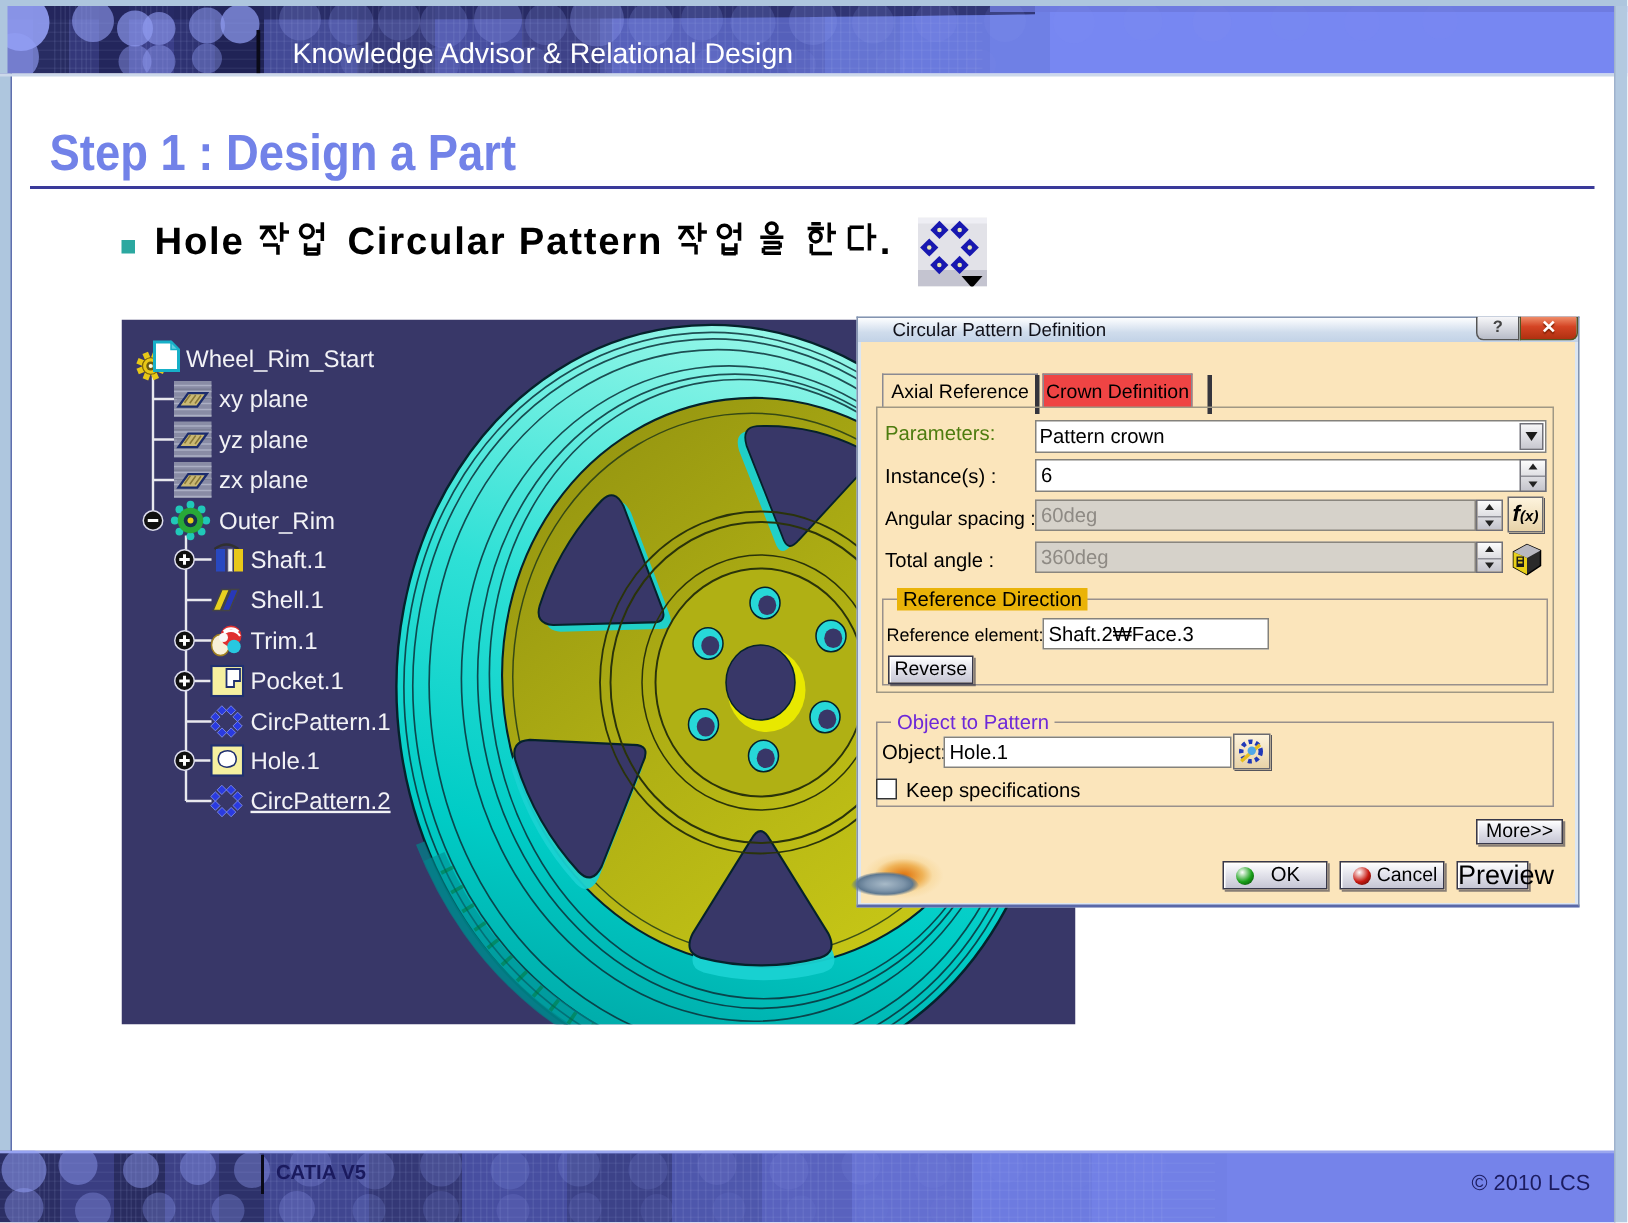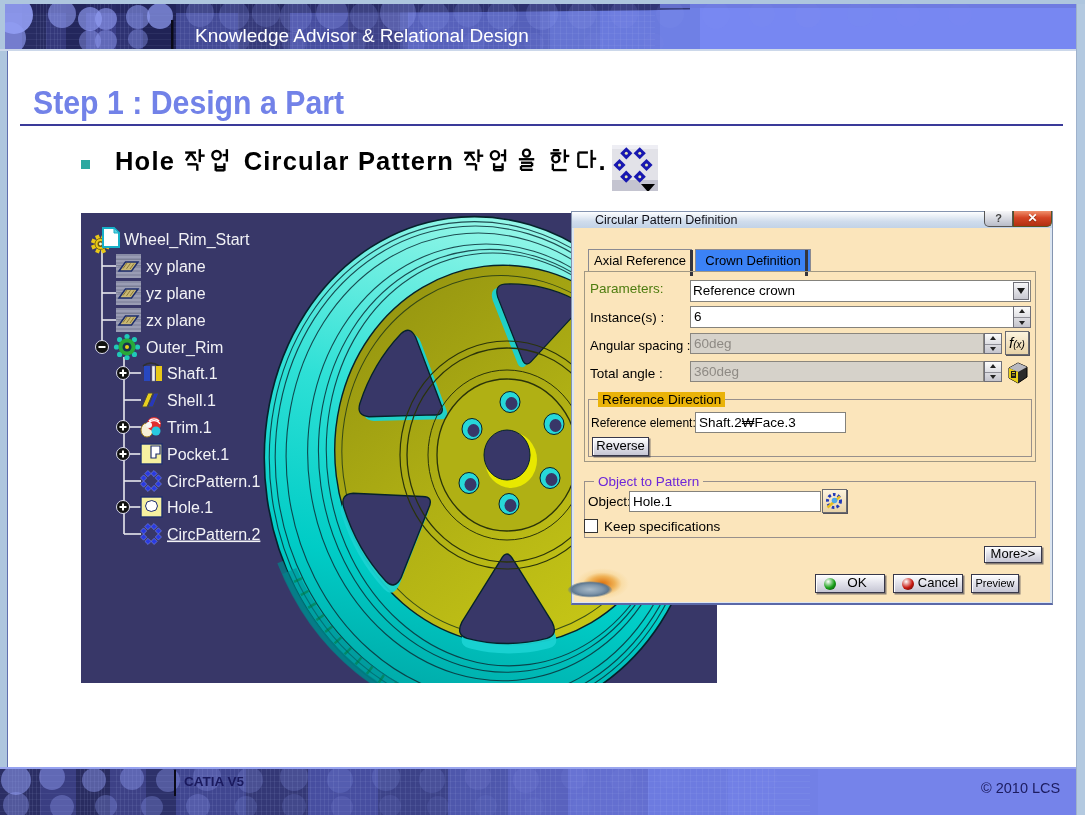--- a/index.html
+++ b/index.html
@@ -8,21 +8,21 @@
   #stage{position:relative;width:1085px;height:815px;border-radius:12px;}
   
   #bTop{left:0;top:0;width:1085px;height:4px;background:#aec6de;}
   #bLeft{left:0;top:4px;width:8px;height:764px;background:#aec6de;border-right:1px solid #5f6fae;box-sizing:border-box;}
   #bRight{left:1076px;top:4px;width:9px;height:811px;background:#b3c9e0;border-left:1px solid #9fb2cc;box-sizing:border-box;}
   
   #head{left:33px;top:83px;color:#7282e8;font-weight:bold;font-size:34px;transform:scaleX(0.89);transform-origin:0 0;white-space:nowrap;}
   #rule{left:20px;top:124px;width:1043px;height:2px;background:#3a3a99;}
   
   #bsq{left:81px;top:160px;width:9px;height:9px;background:#2ba8a0;}
-  #btext{left:103px;top:147px;font-size:25.5px;font-weight:bold;color:#000;white-space:nowrap;letter-spacing:1.2px;margin-left:12px;}
+  #btext{left:103px;top:147px;font-size:25.5px;font-weight:bold;color:#000;white-space:nowrap;letter-spacing:1.2px;}
   #bicon{left:612px;top:145px;width:46px;height:46px;}
 </style>
 </head>
 <body>
 <div id="stage">
   <div id="bTop" class="abs"></div>
   <div id="bLeft" class="abs"></div>
 
   <svg id="banner" class="abs" style="left:0;top:4px" width="1085" height="45" viewBox="0 0 1085 45">
     <defs>
@@ -552,47 +552,47 @@
   </svg>
 
   <div id="dialog" class="abs" style="left:571px;top:211px;width:482px;height:394px;">
       <div class="abs" style="left:0;top:0;width:482px;height:394px;background:#dce6f2;border:1px solid #8494b0;border-bottom:2px solid #5a68a8;box-sizing:border-box"></div>
       <div class="abs" style="left:1px;top:1px;width:480px;height:16px;background:linear-gradient(#fdfeff,#cfdcec 60%,#c2d2e6)"></div>
       <div class="abs" style="left:24px;top:2px;font-size:12.5px;color:#101018;white-space:nowrap">Circular Pattern Definition</div>
       <div class="abs" style="left:413px;top:0;width:29px;height:16px;background:linear-gradient(#f8f8fa,#b8bcc8);border:1px solid #555;border-top:none;border-radius:0 0 0 5px;box-sizing:border-box;text-align:center;font-size:11px;font-weight:bold;color:#333;line-height:15px;color:#444">?</div>
       <div class="abs" style="left:442px;top:0;width:39px;height:16px;background:linear-gradient(#f0906c,#d44424 45%,#b03010);border:1px solid #552;border-top:none;border-radius:0 0 5px 0;box-sizing:border-box;text-align:center;font-size:12px;font-weight:bold;color:#fff;line-height:14px;text-shadow:0 1px 1px #802000">✕</div>
       <div class="abs" style="left:3px;top:17px;width:476px;height:374px;background:#fbe5bb"></div>
       <div class="abs" style="left:17px;top:38px;width:104px;height:23px;background:#fbe5bb;border:1px solid #8a8a92;border-bottom:none;box-sizing:border-box;text-align:center;font-size:13px;color:#000;line-height:22px">Axial Reference</div>
-      <div class="abs" style="left:124px;top:38px;width:116px;height:23px;background:#3b82f6;border:1px solid #8a8a92;border-bottom:none;box-sizing:border-box;text-align:center;font-size:13px;color:#000;line-height:22px">Crown Definition</div>
+      <div class="abs" style="left:124px;top:38px;width:100px;height:23px;background:#ef4444;border:1px solid #8a8a92;border-bottom:none;box-sizing:border-box;text-align:center;font-size:13px;color:#000;line-height:22px">Crown Definition</div>
       <div class="abs" style="left:119px;top:39px;width:3px;height:26px;background:#35353d"></div>
       <div class="abs" style="left:234px;top:39px;width:3px;height:26px;background:#35353d"></div>
       <div class="abs" style="left:13px;top:60px;width:452px;height:191px;border:1px solid #a09884;box-sizing:border-box"></div>
       <div class="abs" style="left:19px;top:70px;font-size:13.5px;color:#4d7c0f;white-space:nowrap">Parameters:</div>
       <div class="abs" style="left:19px;top:99px;font-size:13.5px;color:#000;white-space:nowrap">Instance(s) :</div>
       <div class="abs" style="left:19px;top:127px;font-size:13px;color:#000;white-space:nowrap">Angular spacing :</div>
       <div class="abs" style="left:19px;top:155px;font-size:13.5px;color:#000;white-space:nowrap">Total angle :</div>
       <div class="abs" style="left:119px;top:69px;width:341px;height:22px;background:#fff;border:1px solid #84827c;box-sizing:border-box"></div>
-      <div class="abs" style="left:122px;top:72px;font-size:13.5px;color:#000">Reference crown</div>
+      <div class="abs" style="left:122px;top:72px;font-size:13.5px;color:#000">Pattern crown</div>
       <div class="abs" style="left:442px;top:71px;width:16px;height:18px;background:linear-gradient(#f6f6f8,#c8c8d0);border:1px solid #707078;box-sizing:border-box"></div>
       <div class="abs" style="left:446px;top:77px;width:0;height:0;border-left:4px solid transparent;border-right:4px solid transparent;border-top:6px solid #1a1a1a"></div>
       <div class="abs" style="left:119px;top:95px;width:341px;height:22px;background:#fff;border:1px solid #84827c;box-sizing:border-box"></div>
       <div class="abs" style="left:123px;top:98px;font-size:13.5px;color:#000">6</div>
       <div class="abs" style="left:442px;top:95px;width:18px;height:22px;background:linear-gradient(#fcfcfc,#c4c4cc);border:1px solid #707078;box-sizing:border-box">
         <div style="position:absolute;left:0;top:50%;width:100%;height:1px;background:#909098"></div>
         <div style="position:absolute;left:50%;top:2px;margin-left:-3px;width:0;height:0;border-left:3.5px solid transparent;border-right:3.5px solid transparent;border-bottom:4.5px solid #222"></div>
         <div style="position:absolute;left:50%;bottom:2px;margin-left:-3px;width:0;height:0;border-left:3.5px solid transparent;border-right:3.5px solid transparent;border-top:4.5px solid #222"></div>
       </div>
       <div class="abs" style="left:119px;top:122px;width:294px;height:21px;background:#d6d2ca;border:1px solid #8a867e;box-sizing:border-box"></div>
       <div class="abs" style="left:123px;top:125px;font-size:13.5px;color:#8e8a84">60deg</div>
       <div class="abs" style="left:413px;top:122px;width:18px;height:21px;background:linear-gradient(#fcfcfc,#c4c4cc);border:1px solid #707078;box-sizing:border-box">
         <div style="position:absolute;left:0;top:50%;width:100%;height:1px;background:#909098"></div>
         <div style="position:absolute;left:50%;top:2px;margin-left:-3px;width:0;height:0;border-left:3.5px solid transparent;border-right:3.5px solid transparent;border-bottom:4.5px solid #222"></div>
         <div style="position:absolute;left:50%;bottom:2px;margin-left:-3px;width:0;height:0;border-left:3.5px solid transparent;border-right:3.5px solid transparent;border-top:4.5px solid #222"></div>
       </div>
-      <div class="abs" style="left:434px;top:120px;width:24px;height:24px;background:linear-gradient(#fdf3dd,#e8d3a8);border:1px solid #6a6a70;box-shadow:1px 1px 0 #55555c;box-sizing:border-box;text-align:center;font-size:15px;font-style:italic;font-weight:normal;line-height:22px;color:#000">f<span style="font-size:10px">(x)</span></div>
+      <div class="abs" style="left:434px;top:120px;width:24px;height:24px;background:linear-gradient(#fdf3dd,#e8d3a8);border:1px solid #6a6a70;box-shadow:1px 1px 0 #55555c;box-sizing:border-box;text-align:center;font-size:15px;font-style:italic;font-weight:bold;line-height:22px;color:#000">f<span style="font-size:10px">(x)</span></div>
       <div class="abs" style="left:119px;top:150px;width:294px;height:21px;background:#d6d2ca;border:1px solid #8a867e;box-sizing:border-box"></div>
       <div class="abs" style="left:123px;top:153px;font-size:13.5px;color:#8e8a84">360deg</div>
       <div class="abs" style="left:413px;top:150px;width:18px;height:21px;background:linear-gradient(#fcfcfc,#c4c4cc);border:1px solid #707078;box-sizing:border-box">
         <div style="position:absolute;left:0;top:50%;width:100%;height:1px;background:#909098"></div>
         <div style="position:absolute;left:50%;top:2px;margin-left:-3px;width:0;height:0;border-left:3.5px solid transparent;border-right:3.5px solid transparent;border-bottom:4.5px solid #222"></div>
         <div style="position:absolute;left:50%;bottom:2px;margin-left:-3px;width:0;height:0;border-left:3.5px solid transparent;border-right:3.5px solid transparent;border-top:4.5px solid #222"></div>
       </div>
       <svg class="abs" style="left:433px;top:148px" width="26" height="26" viewBox="0 0 26 26">
         <path d="M5 9 L14 4 L23 8 L23 18 L14 24 L5 19 Z" fill="#2a2a2a" stroke="#000" stroke-width="1"></path>
         <path d="M5 9 L14 4 L23 8 L14 13 Z" fill="#b8b8c0"></path>
@@ -615,21 +615,21 @@
       <svg class="abs" style="left:253px;top:280px" width="20" height="20" viewBox="0 0 20 20">
         <circle cx="10" cy="10" r="6.5" fill="none" stroke="#2038b8" stroke-width="3" stroke-dasharray="2.6 2.2"></circle>
         <path d="M3.5 16.5 L16 5.5" stroke="#e8c020" stroke-width="2.4"></path>
         <circle cx="10.5" cy="9.5" r="2.8" fill="#50a8e8"></circle>
       </svg>
       <div class="abs" style="left:13px;top:308px;width:14px;height:14px;background:#fff;border:1.5px solid #333;box-sizing:border-box"></div>
       <div class="abs" style="left:33px;top:308px;font-size:13.5px;color:#000;white-space:nowrap">Keep specifications</div>
       <div class="abs" style="left:413px;top:335px;width:58px;height:17px;background:linear-gradient(#ffffff,#e4e4ec 45%,#c6c6d4);border:1px solid #38384a;box-shadow:1.5px 1.5px 0 rgba(40,40,60,0.55),inset 1px 1px 0 #fff;box-sizing:border-box;text-align:center;font-size:13px;color:#000;line-height:14px;white-space:nowrap">More&gt;&gt;</div>
       <div class="abs" style="left:244px;top:363px;width:70px;height:19px;background:linear-gradient(#ffffff,#e4e4ec 45%,#c6c6d4);border:1px solid #38384a;box-shadow:1.5px 1.5px 0 rgba(40,40,60,0.55),inset 1px 1px 0 #fff;box-sizing:border-box;text-align:center;font-size:13.5px;color:#000;line-height:16px;white-space:nowrap"><span style="position:absolute;left:8px;top:3px;width:12px;height:12px;border-radius:50%;background:radial-gradient(circle at 35% 30%,#fff,#18a018 55%,#000 120%)"></span><span style="margin-left:14px">OK</span></div>
       <div class="abs" style="left:322px;top:363px;width:70px;height:19px;background:linear-gradient(#ffffff,#e4e4ec 45%,#c6c6d4);border:1px solid #38384a;box-shadow:1.5px 1.5px 0 rgba(40,40,60,0.55),inset 1px 1px 0 #fff;box-sizing:border-box;text-align:center;font-size:13px;color:#000;line-height:16px;white-space:nowrap"><span style="position:absolute;left:8px;top:3px;width:12px;height:12px;border-radius:50%;background:radial-gradient(circle at 35% 30%,#fff,#c81810 55%,#000 120%)"></span><span style="margin-left:20px">Cancel</span></div>
-      <div class="abs" style="left:400px;top:363px;width:48px;height:19px;background:linear-gradient(#ffffff,#e4e4ec 45%,#c6c6d4);border:1px solid #38384a;box-shadow:1.5px 1.5px 0 rgba(40,40,60,0.55),inset 1px 1px 0 #fff;box-sizing:border-box;text-align:center;font-size:11px;color:#000;line-height:16px;white-space:nowrap">Preview</div>
+      <div class="abs" style="left:400px;top:363px;width:48px;height:19px;background:linear-gradient(#ffffff,#e4e4ec 45%,#c6c6d4);border:1px solid #38384a;box-shadow:1.5px 1.5px 0 rgba(40,40,60,0.55),inset 1px 1px 0 #fff;box-sizing:border-box;text-align:center;font-size:18px;color:#000;line-height:16px;white-space:nowrap">Preview</div>
       <div class="abs" style="left:0px;top:330px;width:112px;height:61px;background:radial-gradient(closest-side at 28% 70%,rgba(222,112,10,1),rgba(236,165,60,0.8) 40%,rgba(246,210,140,0.45) 62%,rgba(251,229,187,0) 85%)"></div>
       <div class="abs" style="left:-4px;top:370px;width:46px;height:22px;background:radial-gradient(closest-side at 50% 38%,#a8bac8,#7e95aa 55%,#5e7890 80%,rgba(100,120,150,0));border-radius:50%"></div>
     </div>
 
   <svg id="footer" class="abs" style="left:0;top:767px" width="1077" height="48" viewBox="0 0 1077 48">
     <defs>
       <linearGradient id="fgrad" x1="0" y1="0" x2="1" y2="0">
         <stop offset="0" stop-color="#454a88"></stop>
         <stop offset="0.3" stop-color="#5a66bc"></stop>
         <stop offset="0.7" stop-color="#7482ea"></stop>

